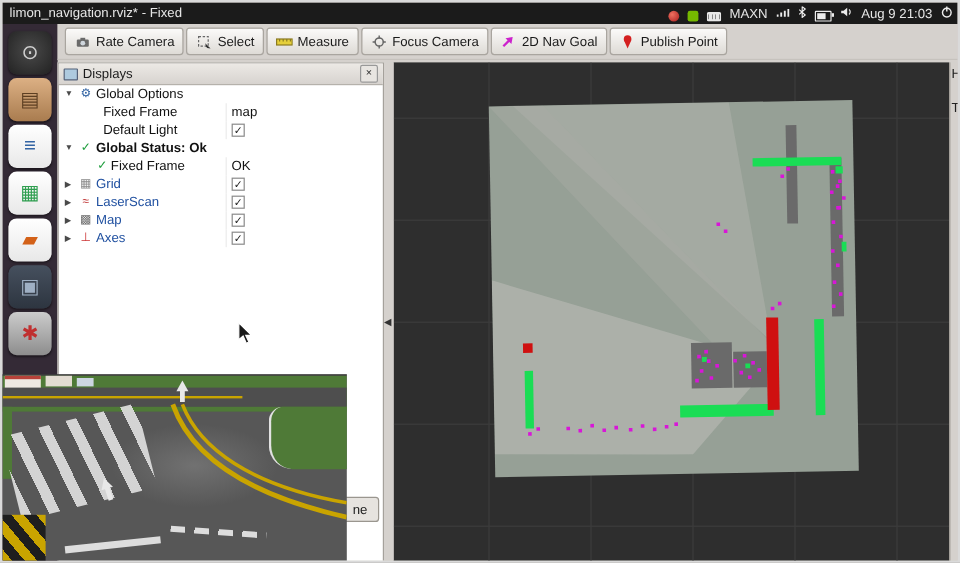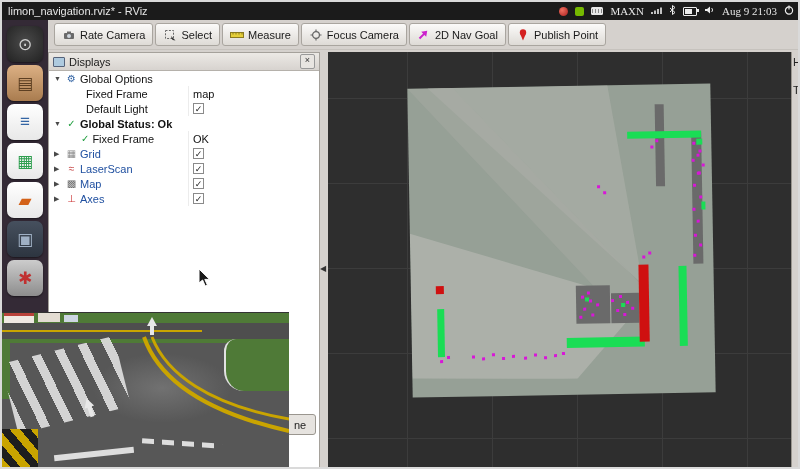--- a/index.html
+++ b/index.html
@@ -4,21 +4,21 @@
 <title>RViz</title>
 <style>
   html,body{margin:0;padding:0;background:#888;}
   #screen{position:relative;width:800px;height:469px;background:#d5d1cd;border:2px solid #dadada;
           box-sizing:border-box;overflow:hidden;font-family:"Liberation Sans","DejaVu Sans",sans-serif;
           -webkit-font-smoothing:antialiased;}
   
   .topbar{position:absolute;left:0;top:0;width:796px;height:18px;background:#1b1b1b;display:flex;
           align-items:center;color:#e6e6e6;font-size:11px;z-index:20;}
   .wtitle{margin-left:6px;white-space:nowrap;}
-  .tray{margin-left:auto;display:flex;align-items:center;gap:7px;margin-right:4px;font-family:Liberation Serif, serif;}
+  .tray{margin-left:auto;display:flex;align-items:flex-end;gap:7px;margin-right:4px;}
   .tr-record{width:9px;height:9px;border-radius:50%;background:radial-gradient(circle at 35% 35%,#f07060,#a81e1e);}
   .tr-gpu{width:9px;height:9px;border-radius:2px;background:#76b900;}
   .tr-kbd{width:12px;height:8px;border-radius:1.5px;background:#e8e8e8;
           background-image:repeating-linear-gradient(90deg,#888 0 1px,transparent 1px 3px);background-size:10px 4px;
           background-position:1px 2px;background-repeat:no-repeat;}
   .tr-batt{position:relative;width:12px;height:7px;border:1px solid #ececec;border-radius:1px;}
   .tr-batt::after{content:"";position:absolute;right:-3px;top:1px;width:2px;height:3px;background:#ececec;}
   .tr-batt i{position:absolute;left:1px;top:1px;bottom:1px;width:7px;background:#ececec;}
   .traytxt{white-space:nowrap;}
   
@@ -108,21 +108,21 @@
   .camsvg{position:absolute;left:0;top:0;}
   
   .cursor{position:absolute;left:196px;top:266px;z-index:99;}
 </style>
 </head>
 <body>
 
 <div id="screen">
 
   <div class="topbar">
-    <span class="wtitle">limon_navigation.rviz* - RViz</span>
+    <span class="wtitle">limon_navigation.rviz* - Fixed</span>
     <div class="tray">
       <span class="tr-record"></span>
       <span class="tr-gpu"></span>
       <span class="tr-kbd"></span>
       <span class="traytxt">MAXN</span>
       <span><svg width="11" height="9">
             <path d="M1,8 V6 M4,8 V4.5 M7,8 V3 M10,8 V1.5" stroke="#ececec" stroke-width="1.6"></path>
           </svg></span>
       <span><svg width="7" height="10">
             <path d="M3.5,0.5 V9.5 L6,7.5 L1,3 M3.5,0.5 L6,2.5 L1,7" fill="none" stroke="#ececec" stroke-width="1"></path>

